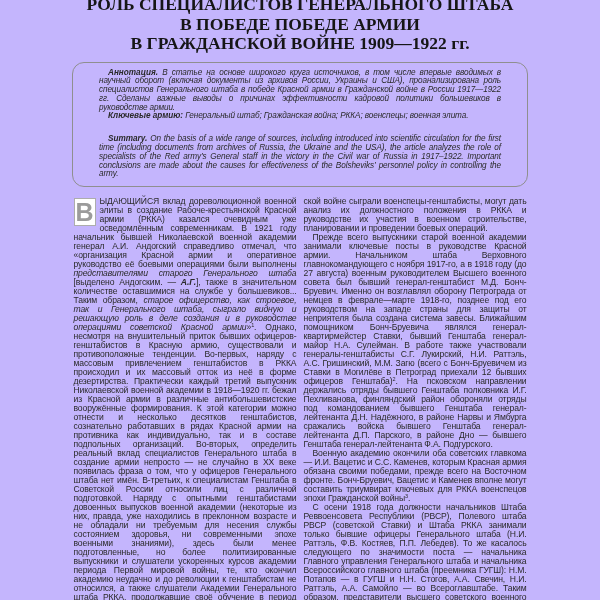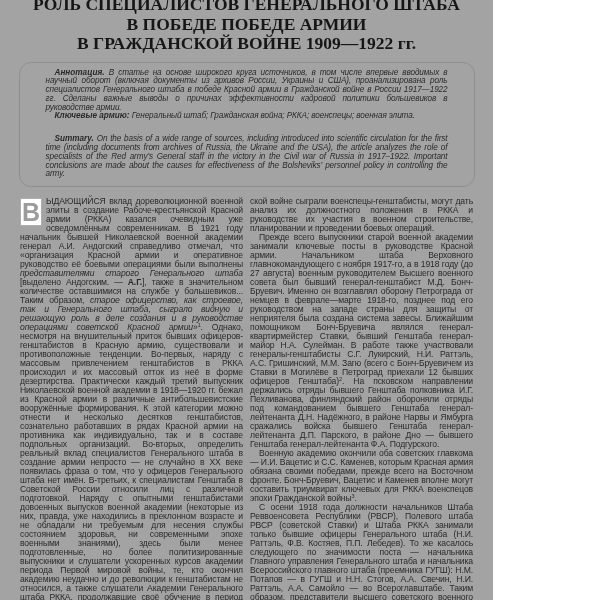--- a/index.html
+++ b/index.html
@@ -1,18 +1,18 @@
 <!DOCTYPE html>
 <html lang="ru" style="--title-color: #161616; --body-text: #2a2a2a; --box-border: #8f8f8f; --dropcap-color: #9b9b9b; --dropcap-border: #adadad;"><head>
 <meta charset="utf-8">
 <style>
   html,body { margin:0; padding:0; background:#ffffff; }
   .page {
-    position:relative; width:493px; height:600px; overflow:hidden;
-    background:#a3a3a3; font-family:"Liberation Sans", sans-serif;
+    position:relative; width:600px; height:600px; overflow:hidden;
+    background:#c4b5fd; font-family:"Liberation Sans", sans-serif;
     -webkit-font-smoothing:antialiased;
   }
   
   .title {
     margin:-5px auto 0; text-align:center;
     font-family:"Liberation Serif", serif; font-weight:bold;
     font-size:17.5px; line-height:19.5px;
     color:var(--title-color, #161616); letter-spacing:0px;
   }
   
@@ -28,21 +28,21 @@
   
   .columns {
     width:453px; margin:10px auto 0; display:flex; gap:7px;
     font-size:8.6px; line-height:9px; letter-spacing:-0.12px;
     color:var(--body-text, #2a2a2a); text-align:justify;
   }
   .col { flex:1 1 0; min-width:0; }
   .coltext p { margin:0; hyphens:none; }
   .coltext p.indent { text-indent:9px; }
   .st-i { font-style:italic; }
-  .st-bi { font-weight:bold; }
+  .st-bi { font-weight:bold; font-style:italic; }
   sup.st-sup { font-size:5.5px; line-height:0; vertical-align:3px; }
   .dropcap {
     float:left; box-sizing:border-box; width:22px; height:28px;
     margin:1px 4px 0 0; border:1px solid var(--dropcap-border, #adadad);
     color:var(--dropcap-color, #9b9b9b); background:#fff;
     font-size:25px; line-height:26px; font-weight:bold; text-align:center;
   }
 </style>
 </head>
 <body>

